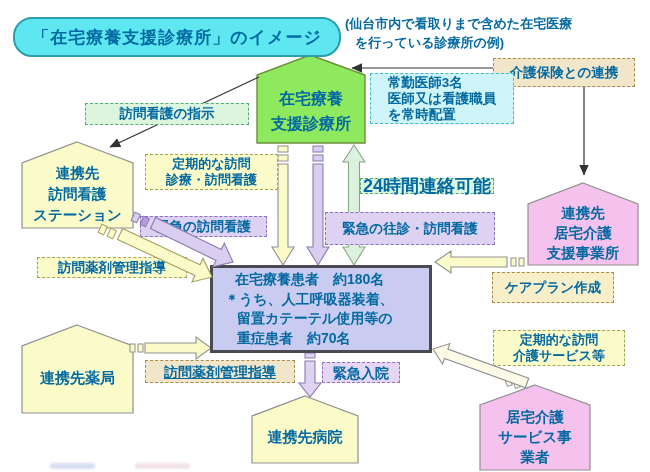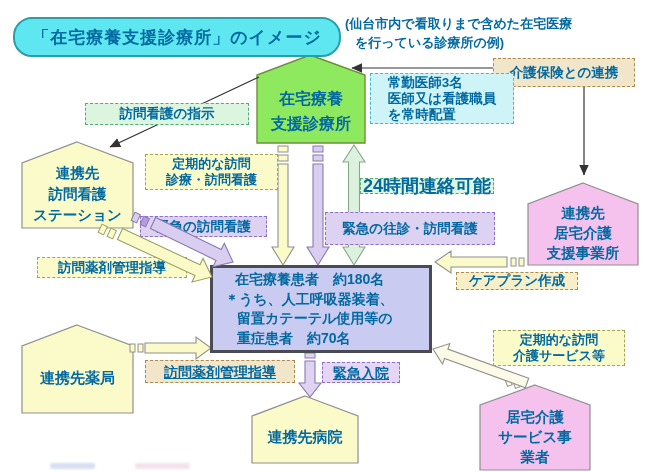--- a/index.html
+++ b/index.html
@@ -144,34 +144,34 @@
   </div>
 
   <div class="label-box" style="left:360px;top:178px;width:134px;height:16px;background:#dcf5df;border:1.5px dashed #55aa77;font-size:18px;">
     <span>24時間連絡可能</span>
   </div>
 
   <div class="label-box" style="left:325px;top:212px;width:170px;height:33px;background:#ddd2f2;border:1.5px dashed #8f6fc0;">
     <span>緊急の往診・訪問看護</span>
   </div>
 
-  <div class="label-box" style="left:456px;top:272px;width:122px;height:18px;background:#f8efc9;border:1.5px dashed #a98b52;">
+  <div class="label-box" style="left:492px;top:272px;width:122px;height:31px;background:#f8efc9;border:1.5px dashed #a98b52;">
     <span>ケアプラン作成</span>
   </div>
 
   <div class="label-box" style="left:493px;top:330px;width:132px;height:36px;background:#fbfbc9;border:1.5px dashed #a3a35a;font-size:13px;">
     <span>定期的な訪問</span>
     <span>介護サービス等</span>
   </div>
 
   <div class="label-box" style="left:145px;top:360px;width:150px;height:23px;background:#f2e6ca;border:1.5px dashed #a98b52;font-size:14px;text-decoration:underline;">
     <span>訪問薬剤管理指導</span>
   </div>
 
-  <div class="label-box" style="left:322px;top:362px;width:78px;height:21px;background:#e4d6f4;border:1.5px dashed #8f6fc0;font-size:14px;text-decoration:underline;">
+  <div class="label-box" style="left:322px;top:362px;width:78px;height:21px;background:#e4d6f4;border:1.5px dashed #8f6fc0;font-size:14px;">
     <span>緊急入院</span>
   </div>
 
   <div class="patient-box">
     <div class="pl1">在宅療養患者　約180名</div>
     <div class="pl2">＊うち、人工呼吸器装着、</div>
     <div class="pl3">留置カテーテル使用等の</div>
     <div class="pl4">重症患者　約70名</div>
   </div>
 

